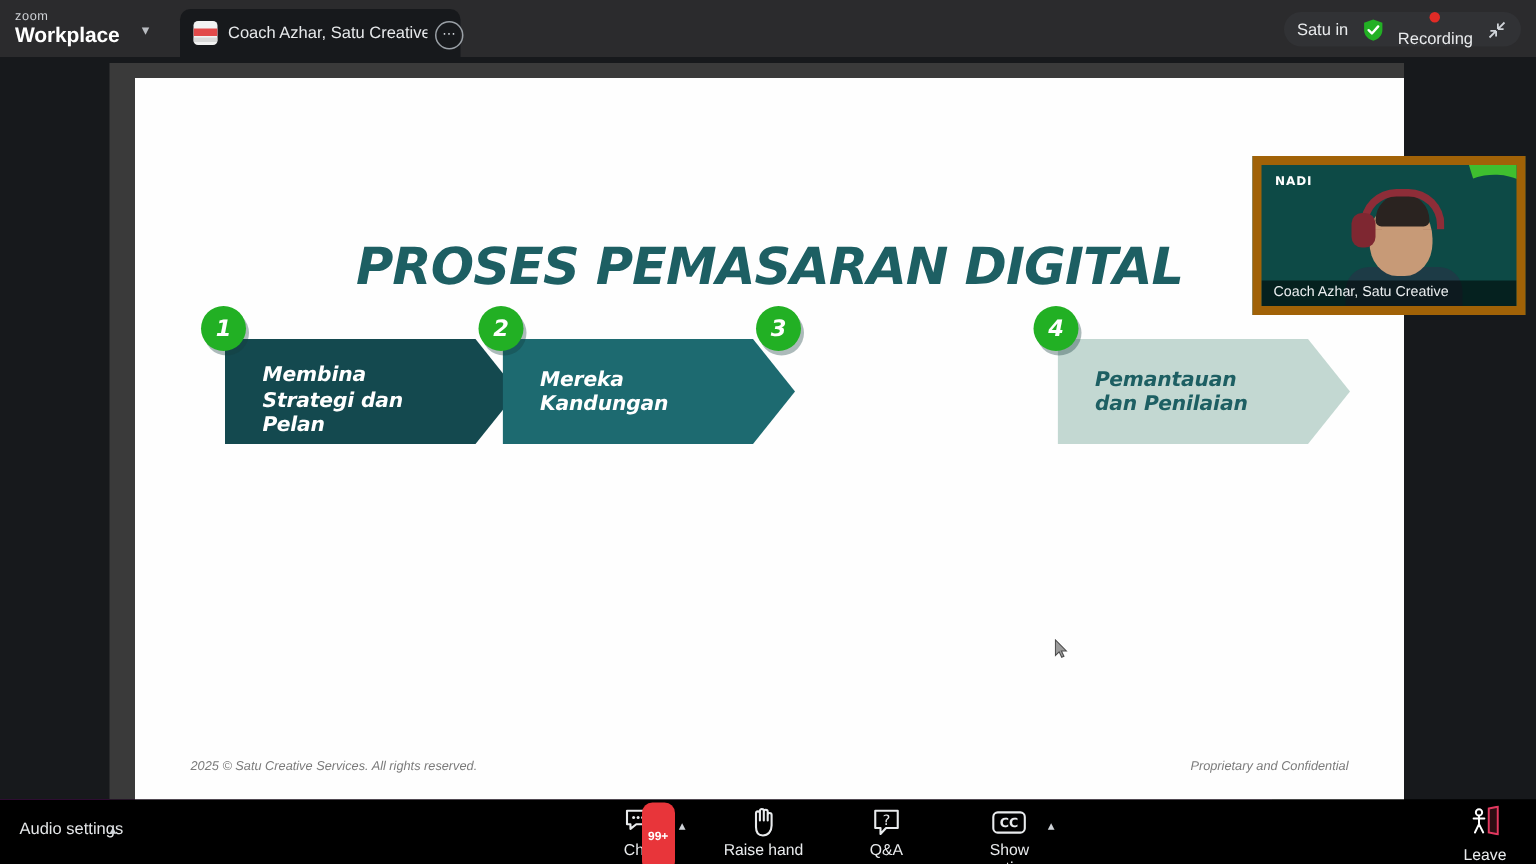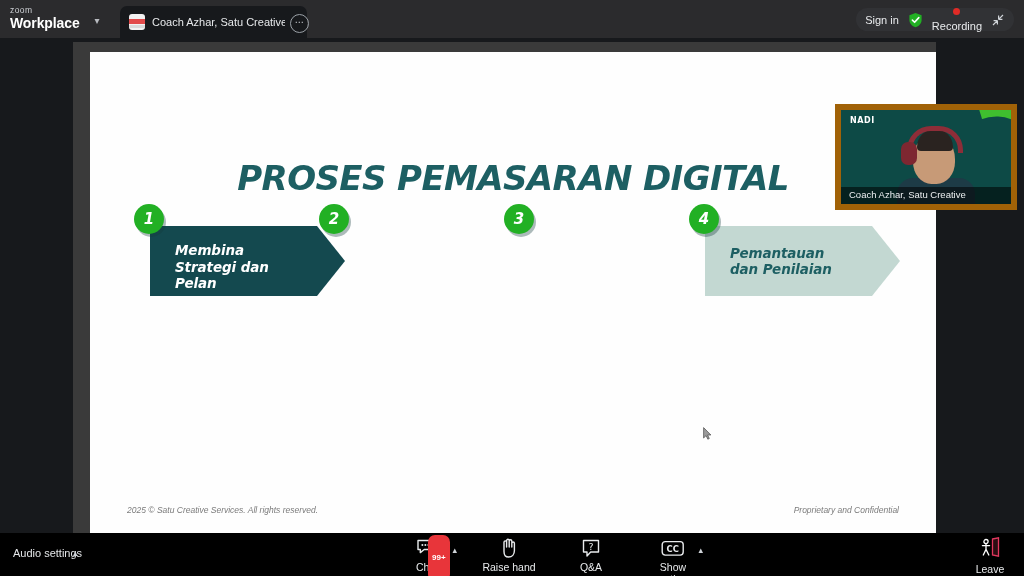--- a/index.html
+++ b/index.html
@@ -115,21 +115,21 @@
     <div class="tab">
       <div class="tab-fav">
           <i></i>
           <i class="b"></i>
         </div>
       <div class="tab-title">Coach Azhar, Satu Creative's scre</div>
       <div class="tab-more">⋯</div>
     </div>
 
     <div class="tr-group">
-      <div class="signin">Sign in</div>
+      <div class="signin">Satu in</div>
       <div class="shield">
         <svg width="15" height="16" viewBox="0 0 15 16">
           <path d="M7.5 1 L13.6 3.2 V8 C13.6 11.6 10.9 14.2 7.5 15.2 C4.1 14.2 1.4 11.6 1.4 8 V3.2 Z" fill="#22b024"></path>
           <path d="M4.4 8.1 L6.6 10.3 L10.8 5.6" stroke="#fff" stroke-width="1.6" fill="none" stroke-linecap="round" stroke-linejoin="round"></path>
         </svg>
       </div>
       <div class="rec">
         <span class="recdot"></span>
         <span>Recording</span>
       </div>
@@ -147,20 +147,24 @@
 
       <div class="slide">
         <div class="slide-title">PROSES PEMASARAN DIGITAL</div>
         <div class="flow" id="flow">
             <div class="chev" style="left: 60px; top: 174px; width: 195px; background: rgb(20, 73, 79);">
               <div class="ctext" style="color: rgb(255, 255, 255); margin-top: 12px;">Membina
 Strategi dan
 Pelan</div>
             </div>
             <div class="num" style="left: 44px; top: 152px; background: rgb(34, 176, 36);">1</div>
+            <div class="chev" style="left: 245px; top: 174px; width: 195px; background: rgb(29, 106, 112);">
+              <div class="ctext" style="color: rgb(255, 255, 255);">Mereka
+Kandungan</div>
+            </div>
             <div class="num" style="left: 229px; top: 152px; background: rgb(34, 176, 36);">2</div>
             <div class="num" style="left: 414px; top: 152px; background: rgb(34, 176, 36);">3</div>
             <div class="chev" style="left: 615px; top: 174px; width: 195px; background: rgb(195, 216, 210);">
               <div class="ctext" style="color: rgb(29, 95, 99);">Pemantauan
 dan Penilaian</div>
             </div>
             <div class="num" style="left: 599px; top: 152px; background: rgb(34, 176, 36);">4</div>
           </div>
         <div class="foot l">2025 © Satu Creative Services. All rights reserved.</div>
         <div class="foot r">Proprietary and Confidential</div>

